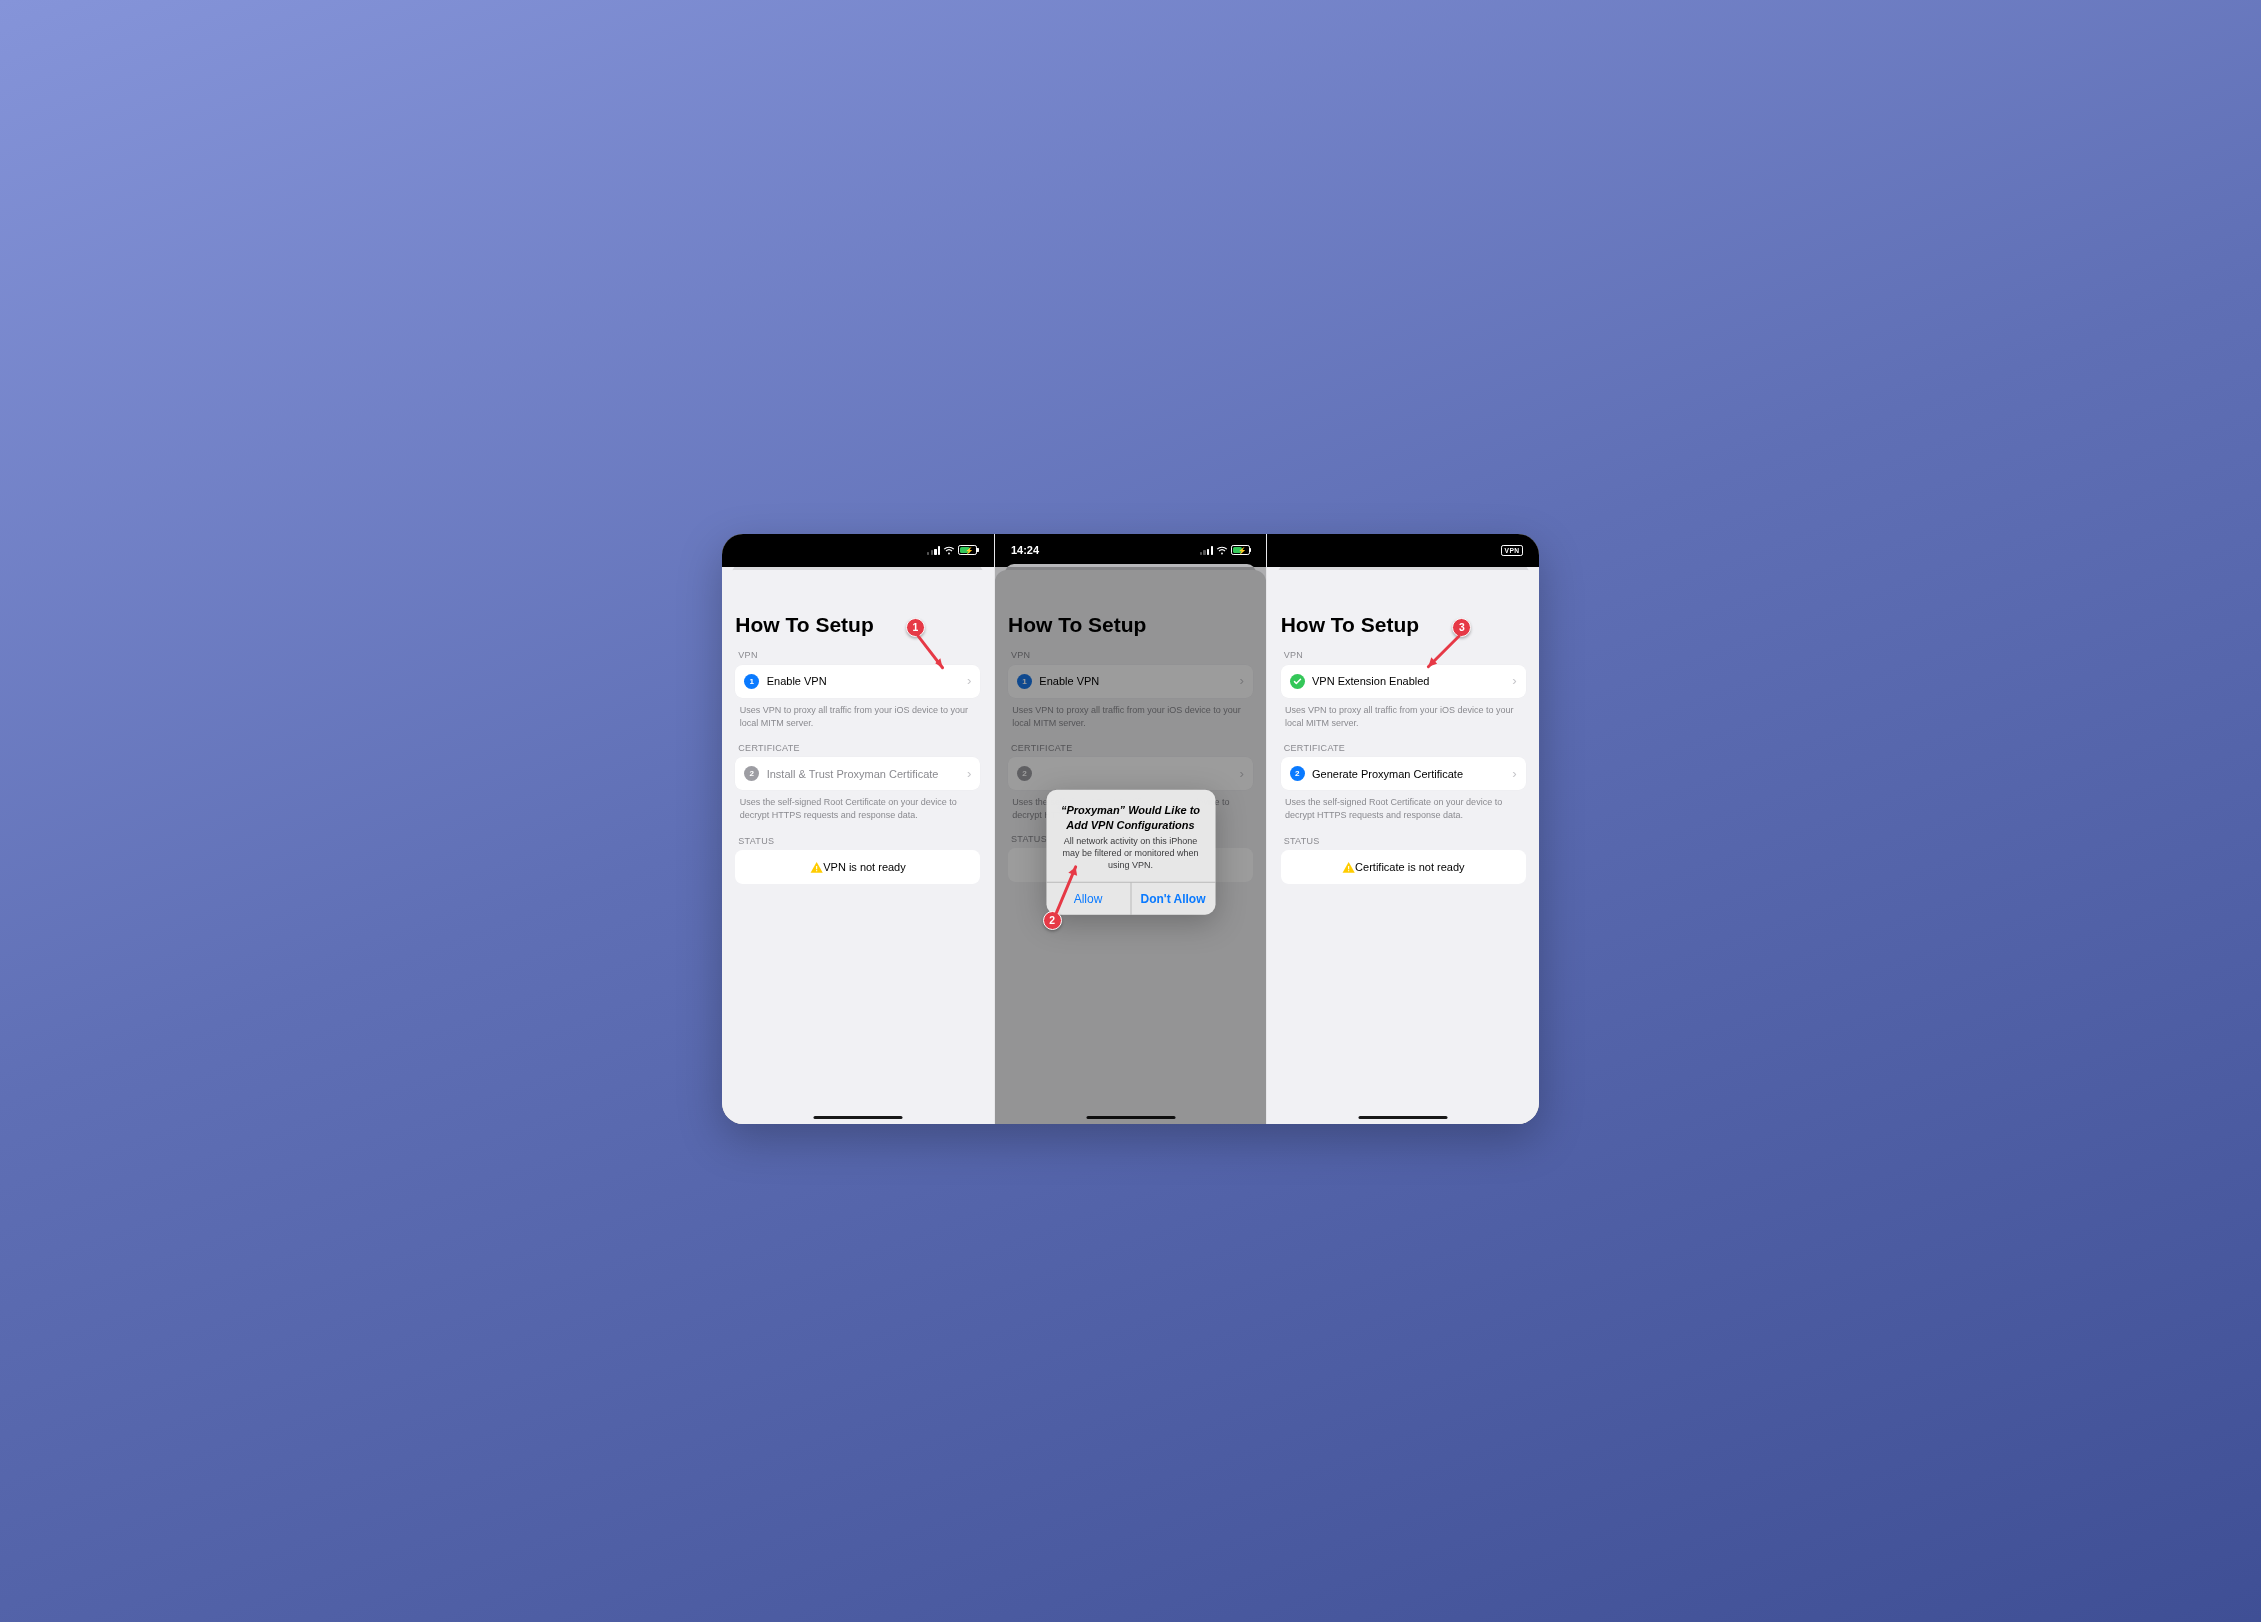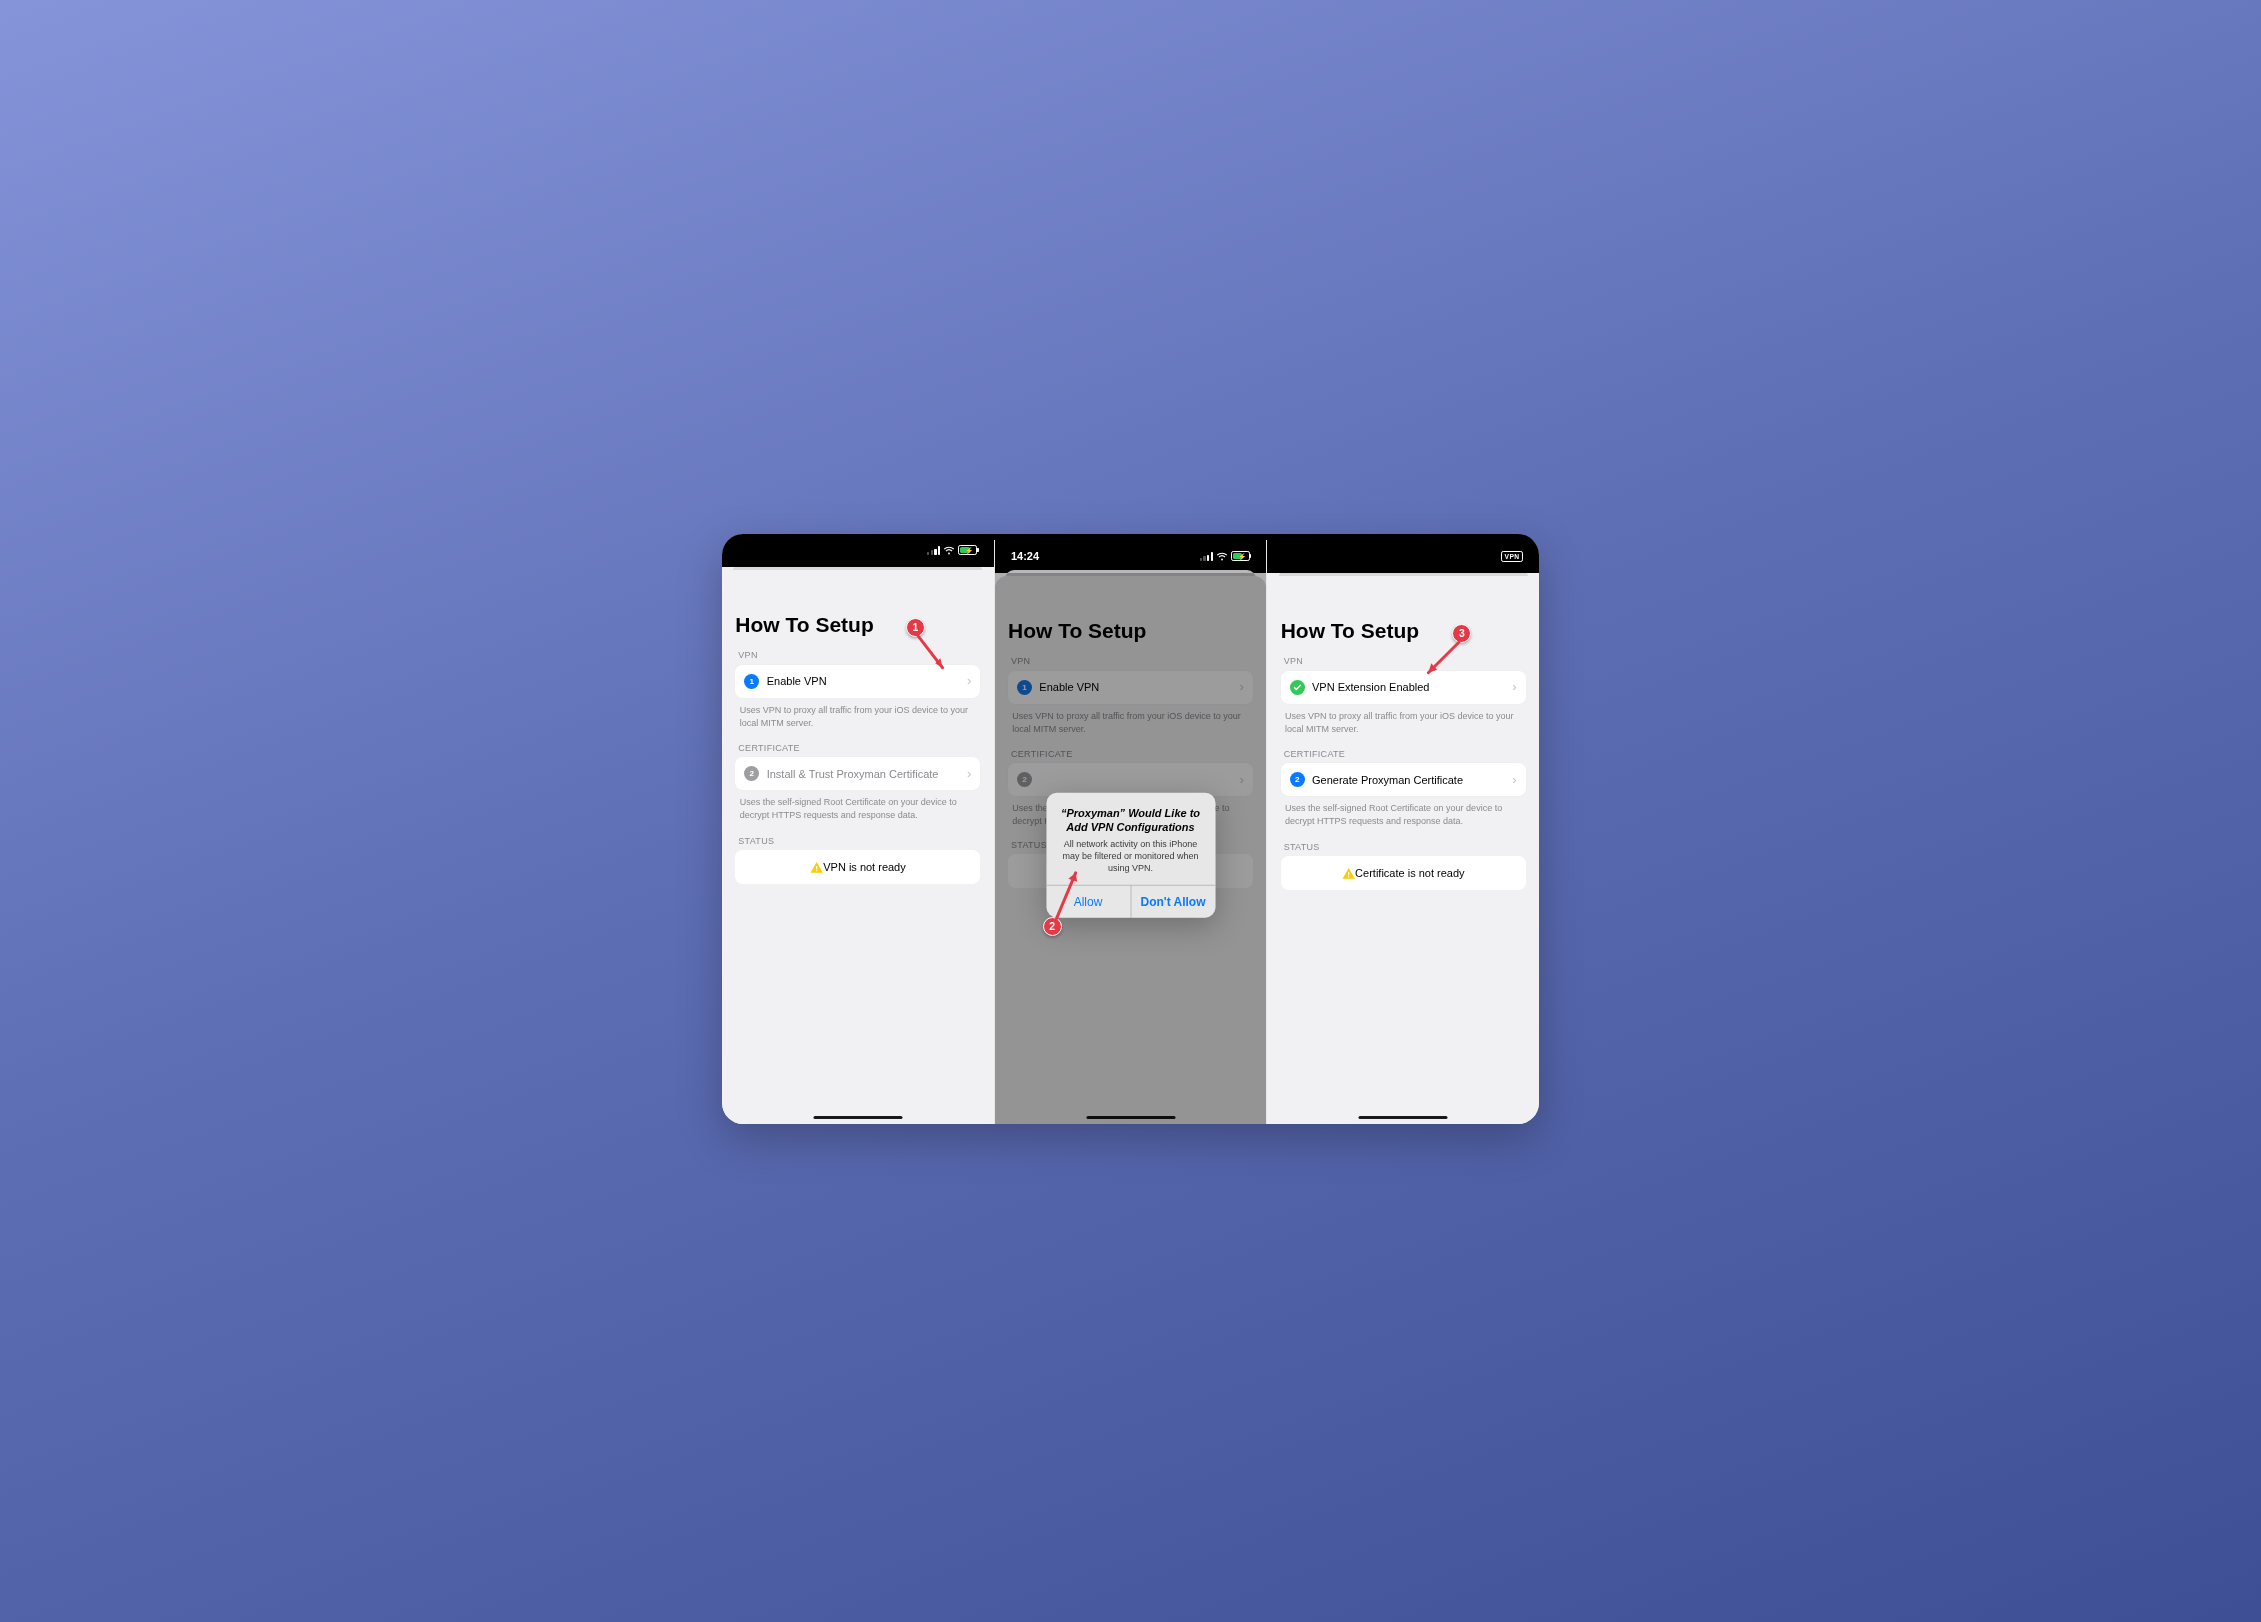--- a/index.html
+++ b/index.html
@@ -28,21 +28,21 @@
     box-shadow: 0 15px 44px rgba(0,0,0,.25);
     display: flex;
     background: #000;
   }
   .phone {
     flex: 1 1 0;
     position: relative;
     background: #f1f1f4;
     overflow: hidden;
   }
-  .phone + .phone { border-left: 0.7px solid rgba(0,0,0,.04); margin-top: 6px; }
+  .phone + .phone { border-left: 0.7px solid rgba(0,0,0,.04); }
   
   .statusbar {
     height: 33px;
     background: #000;
     color: #fff;
     display: flex;
     align-items: center;
     justify-content: space-between;
     padding: 0 16.3px;
     font-size: 11px;

